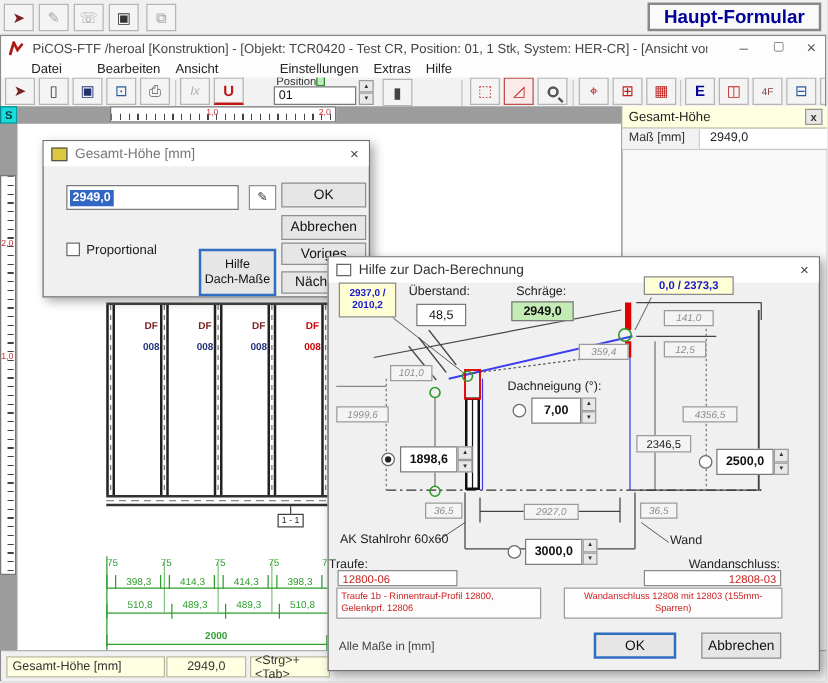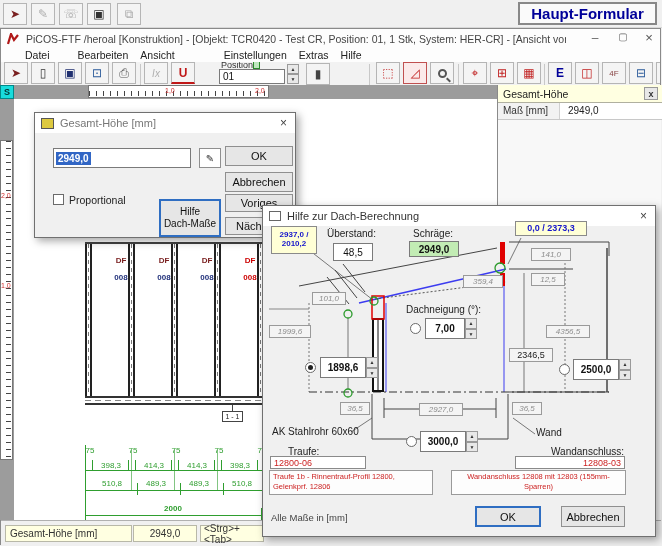--- a/index.html
+++ b/index.html
@@ -415,21 +415,21 @@
     <span class="lbl" style="left:273px;top:221px;">Wand</span>
     <span class="radio" style="left:143px;top:230px;"></span>
     <div class="spin" style="left:157px;top:225px;height:21px;">
       <div class="spinval" style="width:46px;">3000,0</div>
       <div class="spinbtns">
           <div>▲</div>
           <div>▼</div>
         </div>
     </div>
 
-    <span class="lbl" style="left:25px;top:240px;">Traufe:</span>
+    <span class="lbl" style="left:0;top:240px;">Traufe:</span>
     <div class="redbox" style="left:7px;top:250px;width:96px;height:13px;">12800-06</div>
     <span class="lbl" style="left:288px;top:240px;">Wandanschluss:</span>
     <div class="redbox" style="left:252px;top:250px;width:110px;height:13px;justify-content:flex-end;">12808-03</div>
     <div class="desc" style="left:6px;top:264px;width:164px;height:25px;">Traufe 1b - Rinnentrauf-Profil 12800, Gelenkprf. 12806</div>
     <div class="desc" style="left:188px;top:264px;width:175px;height:25px;text-align:center;">Wandanschluss 12808 mit 12803 (155mm-Sparren)</div>
 
     <span class="lbl" style="left:8px;top:306px;font-size:9.5px;color:#444;">Alle Maße in [mm]</span>
     <div class="wbtn focus" style="left:212px;top:300px;width:66px;height:21px;">OK</div>
     <div class="wbtn" style="left:298px;top:300px;width:64px;height:21px;">Abbrechen</div>
   </div>

